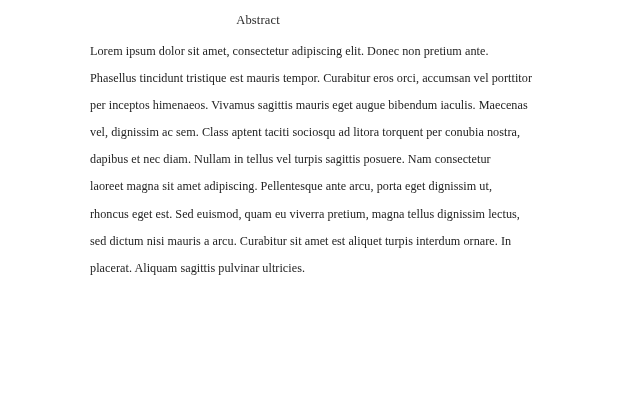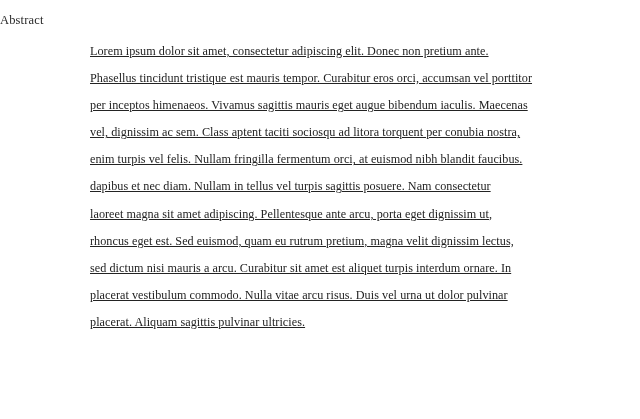--- a/index.html
+++ b/index.html
@@ -19,57 +19,54 @@
     width: 640px;
     height: 419px;
     background: #ffffff;
     box-sizing: border-box;
   }
   .heading {
     position: absolute;
     top: 12px;
     left: 0;
     width: 516px;
-    text-align: left;
+    text-align: center;
     font-size: 12.5px;
     line-height: 16px;
     color: #2a2a2a;
     letter-spacing: 0.15px;
   }
   .body-block {
     position: absolute;
     top: 38px;
     left: 90px;
     width: 456px;
   }
   .line {
     font-size: 12.2px;
     line-height: 27.1px;
     height: 27.1px;
     color: #232323;
     white-space: nowrap;
     text-align: left;
     letter-spacing: 0.04px;
-    text-decoration: underline;
   }
 </style>
 </head>
 <body>
 
 <div class="page">
 
   <div class="heading">Abstract</div>
 
   <div class="body-block">
     <div class="line">Lorem ipsum dolor sit amet, consectetur adipiscing elit. Donec non pretium ante.</div>
     <div class="line">Phasellus tincidunt tristique est mauris tempor. Curabitur eros orci, accumsan vel porttitor</div>
     <div class="line">per inceptos himenaeos. Vivamus sagittis mauris eget augue bibendum iaculis. Maecenas</div>
     <div class="line">vel, dignissim ac sem. Class aptent taciti sociosqu ad litora torquent per conubia nostra,</div>
-    <div class="line">enim turpis vel felis. Nullam fringilla fermentum orci, at euismod nibh blandit faucibus.</div>
     <div class="line">dapibus et nec diam. Nullam in tellus vel turpis sagittis posuere. Nam consectetur</div>
     <div class="line">laoreet magna sit amet adipiscing. Pellentesque ante arcu, porta eget dignissim ut,</div>
-    <div class="line">rhoncus eget est. Sed euismod, quam eu rutrum pretium, magna velit dignissim lectus,</div>
+    <div class="line">rhoncus eget est. Sed euismod, quam eu viverra pretium, magna tellus dignissim lectus,</div>
     <div class="line">sed dictum nisi mauris a arcu. Curabitur sit amet est aliquet turpis interdum ornare. In</div>
-    <div class="line">placerat vestibulum commodo. Nulla vitae arcu risus. Duis vel urna ut dolor pulvinar</div>
     <div class="line">placerat. Aliquam sagittis pulvinar ultricies.</div>
   </div>
 
 </div>
 
 </body></html>

